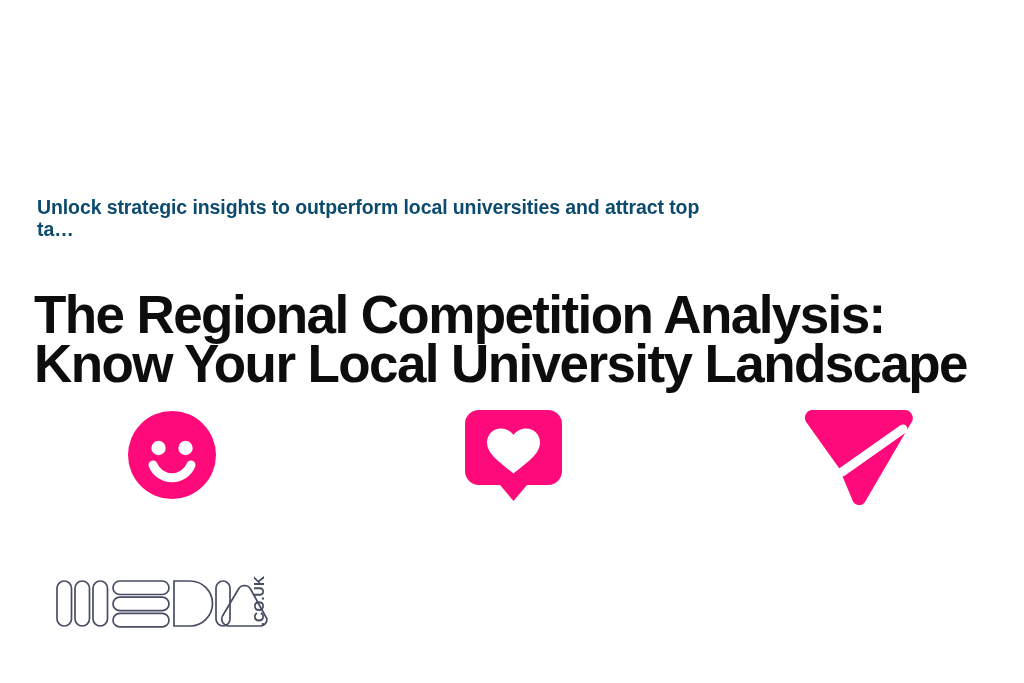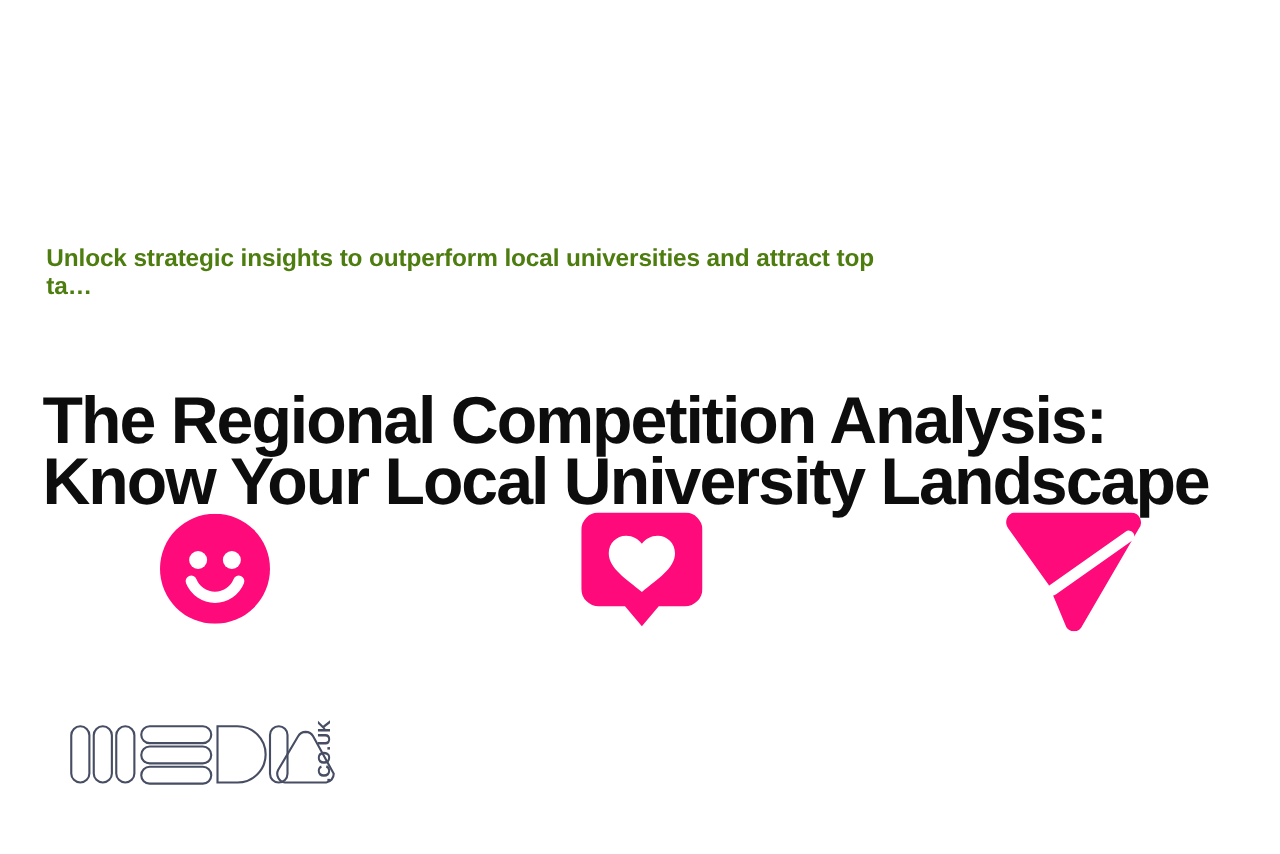--- a/index.html
+++ b/index.html
@@ -26,29 +26,29 @@
   .eyebrow {
     position: absolute;
     left: 37px;
     top: 197px;
     width: 680px;
     font-family: "Liberation Sans", sans-serif;
     font-size: 19.5px;
     font-weight: bold;
     line-height: 21.5px;
     letter-spacing: -0.1px;
-    color: #4d7c0f;
+    color: #0c4a6e;
     white-space: pre-line;
   }
 
   
   .headline {
     position: absolute;
     left: 34px;
-    top: 276px;
+    top: 254px;
     width: 940px;
     font-family: "Liberation Sans", sans-serif;
     font-size: 53px;
     font-weight: bold;
     line-height: 49px;
     letter-spacing: -1.6px;
     color: #0d0d0d;
     white-space: pre-line;
   }
 

